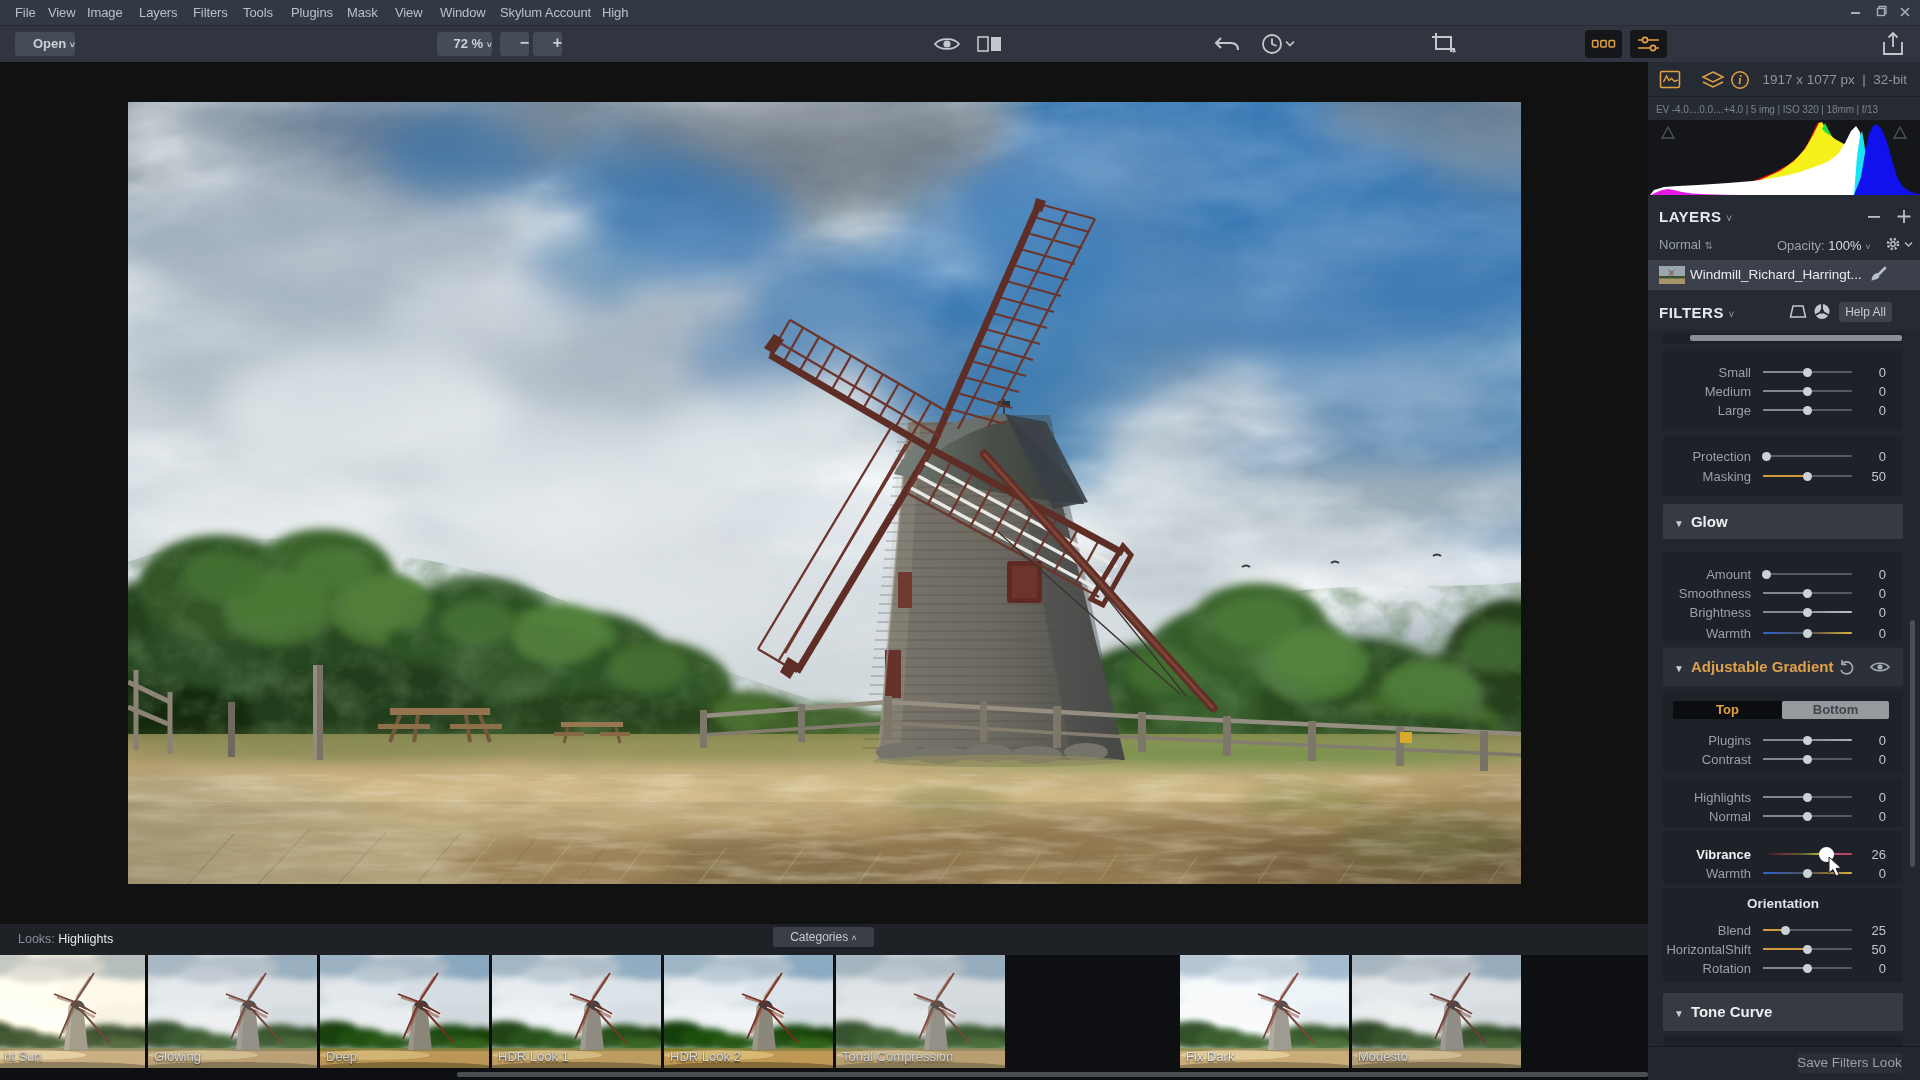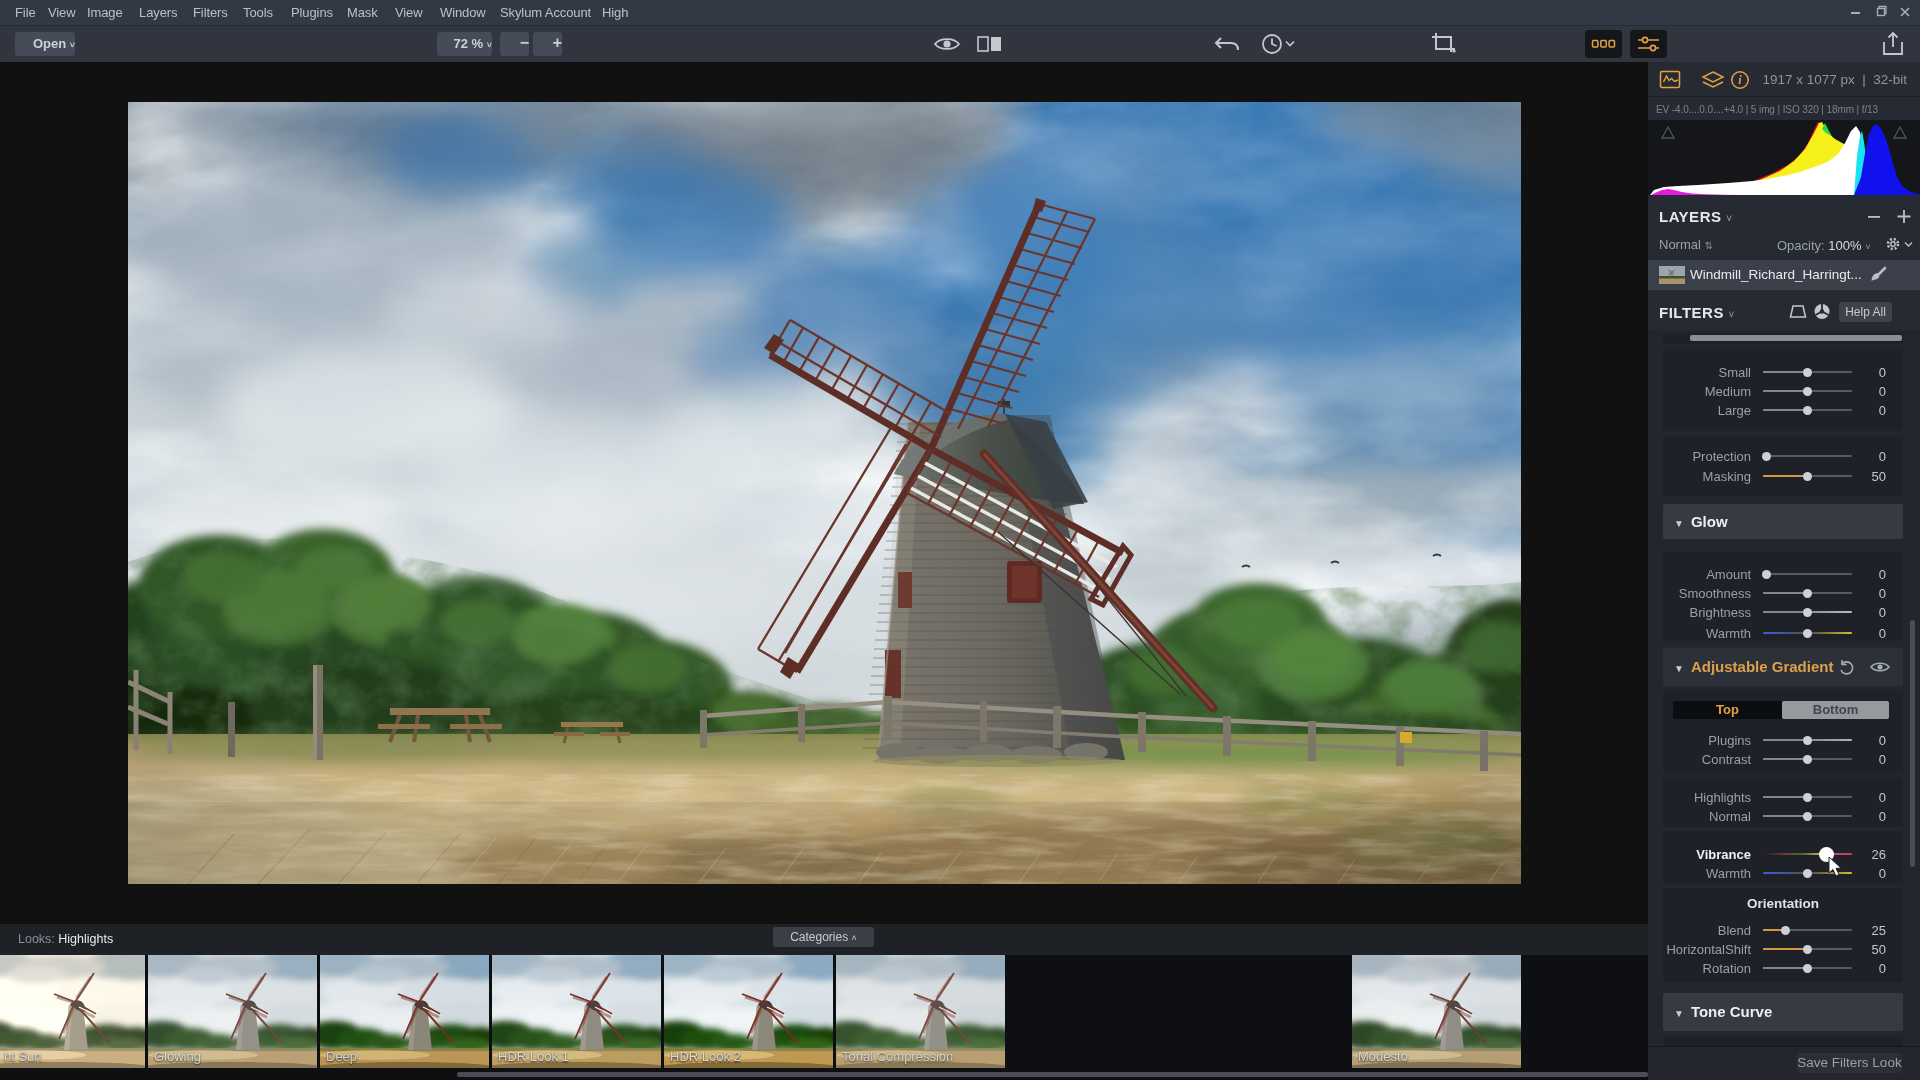--- a/index.html
+++ b/index.html
@@ -806,20 +806,26 @@
         <use href="#mini"></use>
       </svg>
       <span class="lbl">HDR Look 2</span>
     </div>
     <div class="thumb" style="left:836px;filter:contrast(.88) brightness(1.05) saturate(1.05)">
       <svg width="169" height="113">
         <use href="#mini"></use>
       </svg>
       <span class="lbl">Tonal Compression</span>
     </div>
+    <div class="thumb" style="left:1180px;filter:brightness(1.13) contrast(.96)">
+      <svg width="169" height="113">
+        <use href="#mini"></use>
+      </svg>
+      <span class="lbl">Fix Dark</span>
+    </div>
     <div class="thumb" style="left:1352px;filter:saturate(.85) brightness(1.02)">
       <svg width="169" height="113">
         <use href="#mini"></use>
       </svg>
       <span class="lbl">Modesto</span>
     </div>
     <div class="abs" style="left:457px;top:117px;width:1191px;height:5px;background:#4a4e53;border-radius:2px"></div>
   </div>
 
 </body></html>

